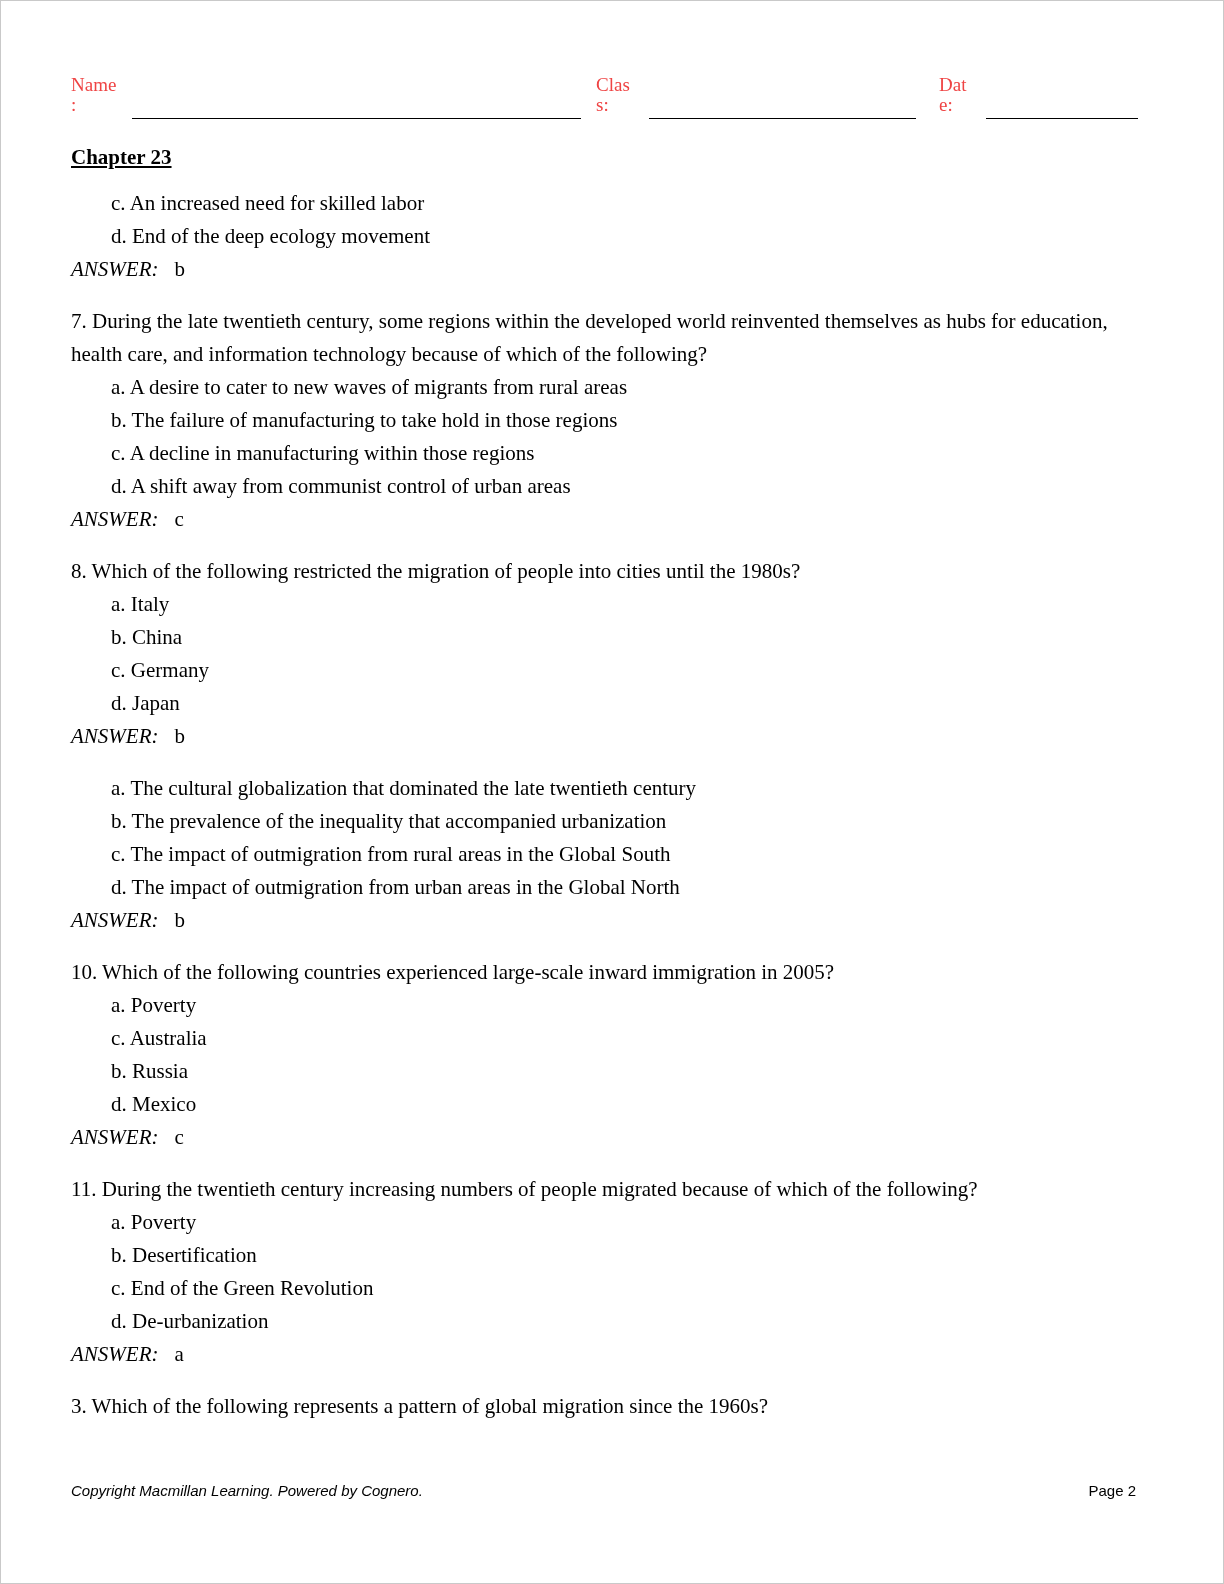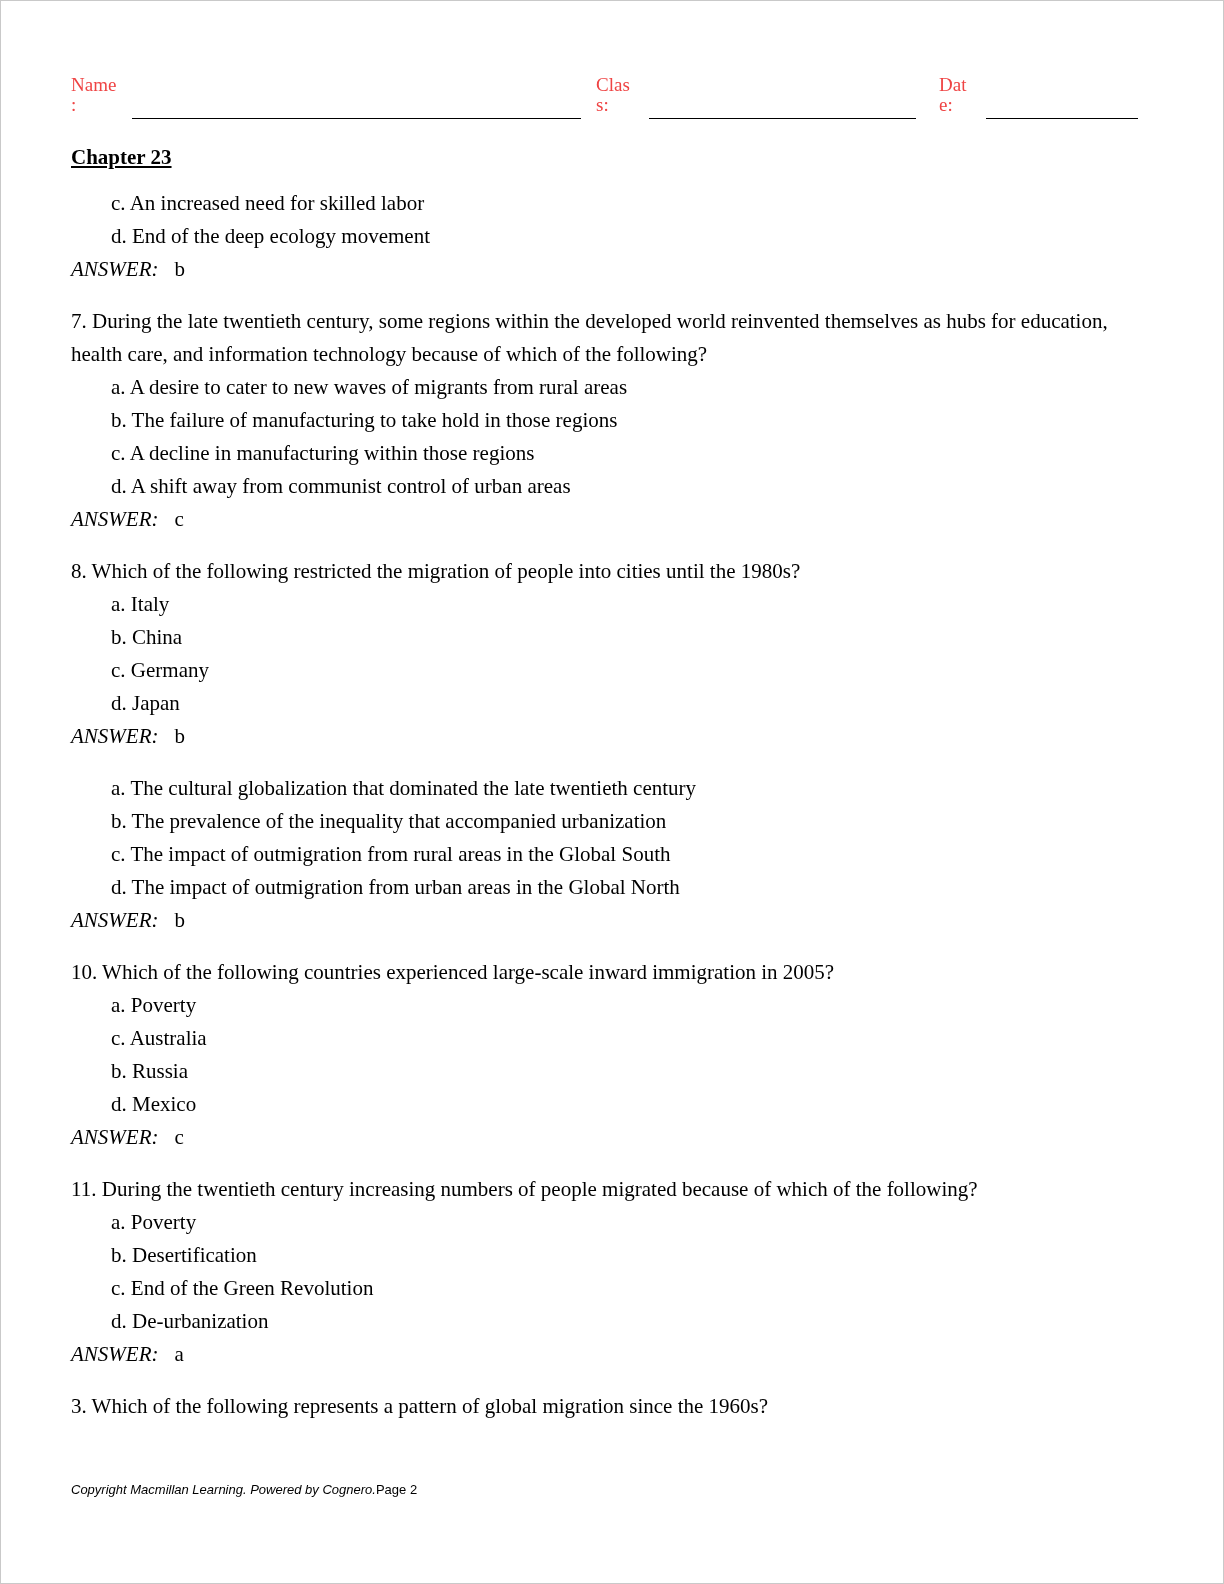--- a/index.html
+++ b/index.html
@@ -64,23 +64,23 @@
   .answer-value { margin-left: 16px; }
   .trailing-question { margin-top: 19px; }
 
   
   .footer {
     position: absolute;
     left: 70px;
     right: 87px;
     top: 1481px;
     font-family: "Liberation Sans", sans-serif;
-    font-size: 13px;
+    font-size: 15px;
     display: flex;
-    justify-content: flex-start;
+    justify-content: space-between;
     align-items: baseline;
   }
   .footer-copyright { font-style: italic; }
   .footer-page { font-style: normal; }
 </style>
 </head>
 <body>
 
 <div class="page">
 

